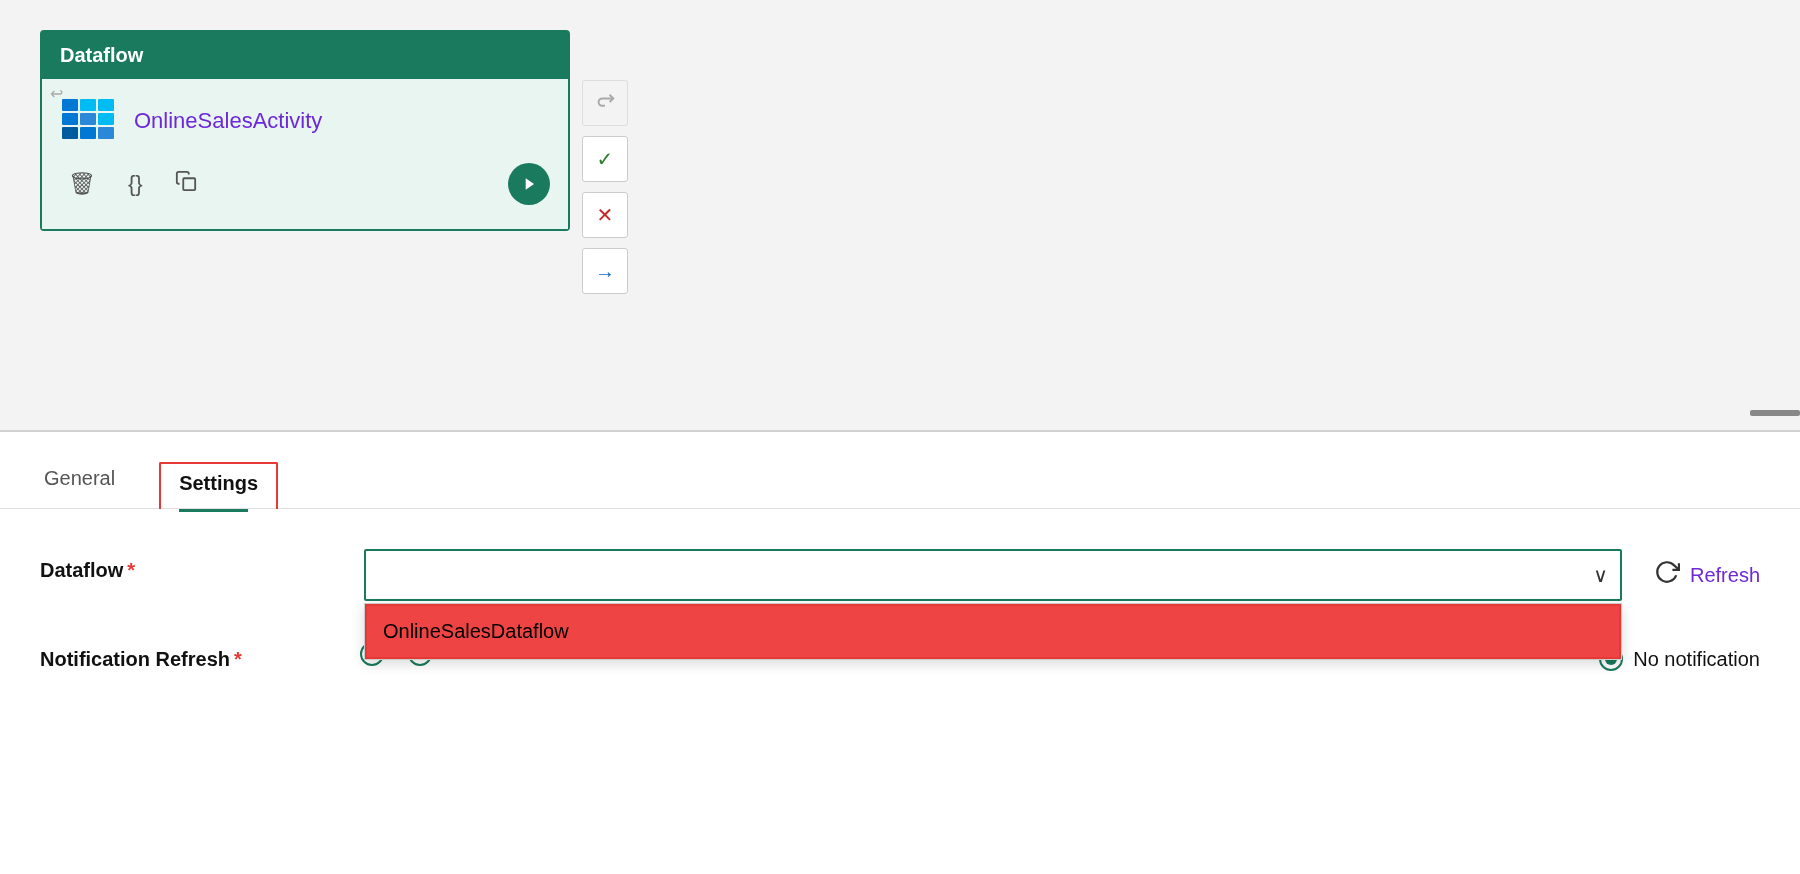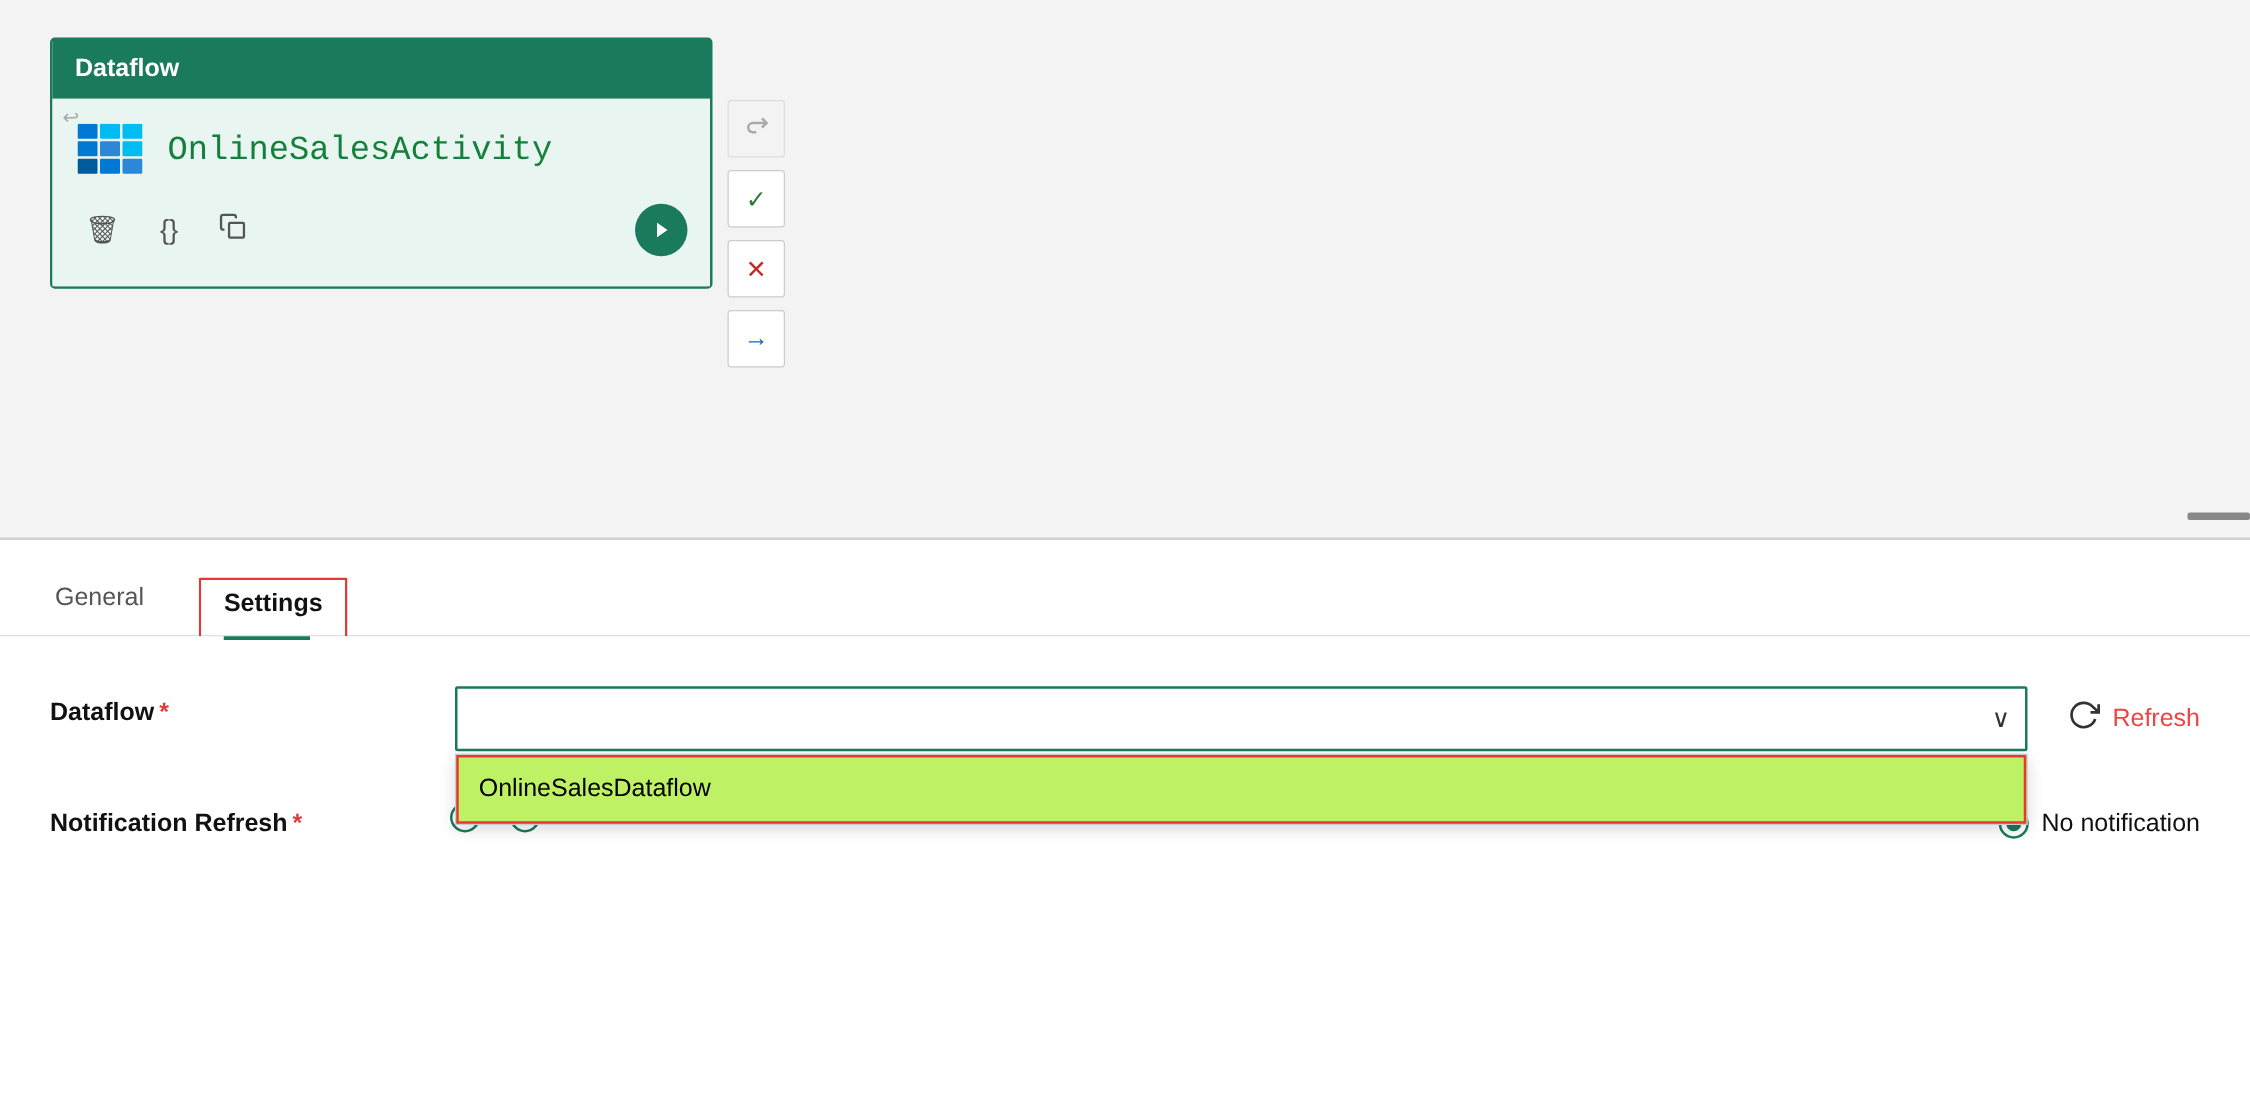--- a/index.html
+++ b/index.html
@@ -61,23 +61,22 @@
       align-items: center;
       justify-content: center;
     }
 
     .dataflow-icon svg {
       width: 52px;
       height: 44px;
     }
 
     .dataflow-activity-name {
-      font-size: 27px;
-      color: #15803d;
-      font-family: Liberation Mono, monospace;
+      font-size: 22px;
+      color: #6d28d9;
     }
 
     .dataflow-actions-row {
       display: flex;
       align-items: center;
       gap: 32px;
       padding-left: 8px;
     }
 
     .action-icon {
@@ -245,41 +244,41 @@
       color: #333;
       pointer-events: none;
     }
 
     
     .dropdown-menu {
       position: absolute;
       top: 54px;
       left: 0;
       width: 100%;
-      background: #bef264;
+      background: #ef4444;
       border: 1px solid #ccc;
       box-shadow: 0 4px 12px rgba(0,0,0,0.15);
       z-index: 100;
     }
 
     .dropdown-menu-item {
       padding: 14px 16px;
       font-size: 20px;
       cursor: pointer;
       border: 2px solid #e53935;
     }
 
     
     .refresh-btn {
       display: flex;
       align-items: center;
       gap: 10px;
       margin-left: 28px;
       font-size: 20px;
-      color: #ef4444;
+      color: #6d28d9;
       cursor: pointer;
       white-space: nowrap;
       padding-top: 10px;
     }
 
     .refresh-icon {
       font-size: 24px;
       color: #333;
     }
 

